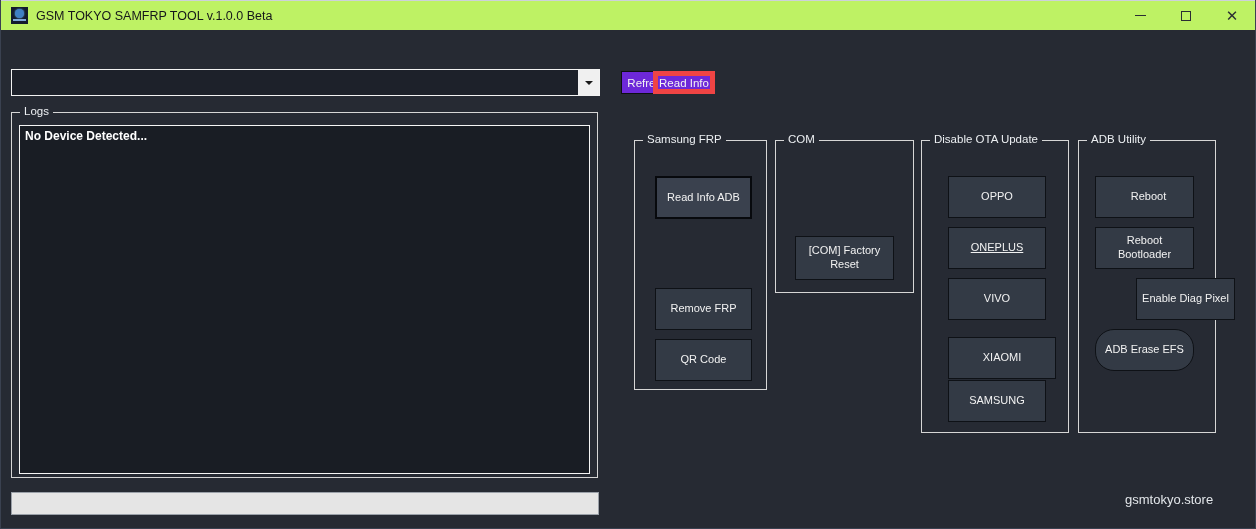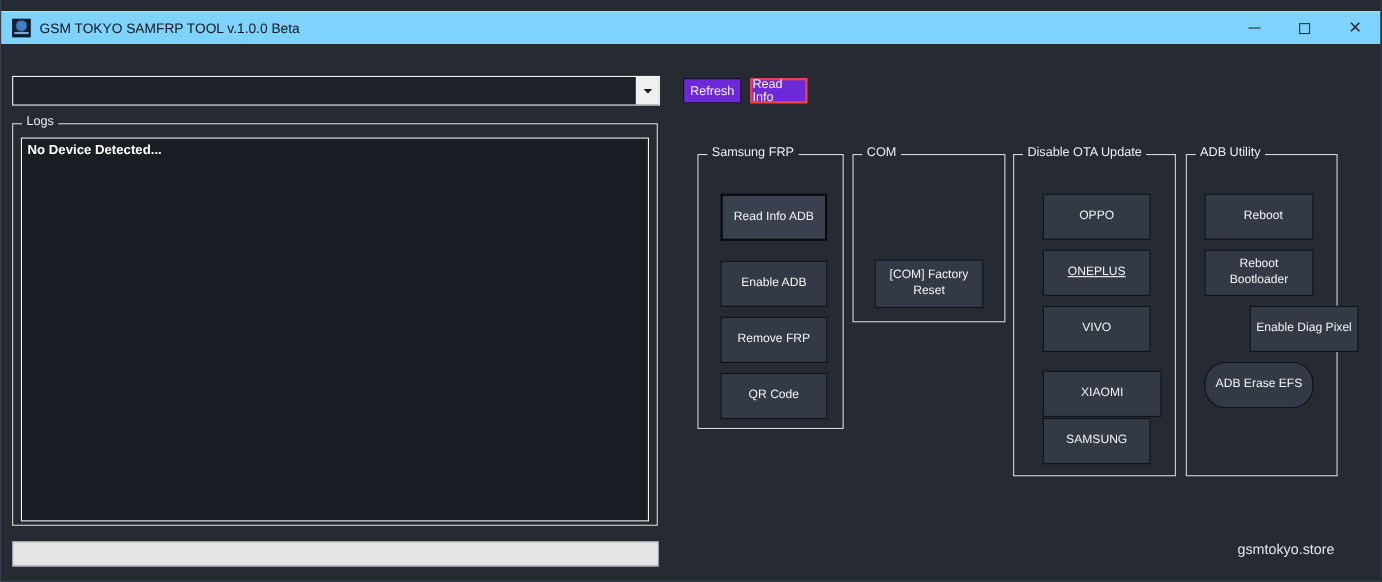--- a/index.html
+++ b/index.html
@@ -1,42 +1,42 @@
 <!DOCTYPE html>
 <html><head>
 <meta charset="utf-8">
 <style>
   html,body{margin:0;padding:0;background:#1a1d24;font-family:"Liberation Sans",sans-serif;}
   .window{position:relative;width:1256px;height:529px;background:#262a33;overflow:hidden;
           border-left:1px solid #3a4150;border-right:1px solid #3a4150;border-bottom:1px solid #3a4150;
           box-sizing:border-box;}
   
-  .titlebar{position:absolute;left:0;top:0;width:100%;height:30px;background:#7dd3fc;
-            border-top:1px solid #cdd1da;display:flex;align-items:center;box-sizing:border-box;margin-top:10px;}
+  .titlebar{position:absolute;left:0;top:0;width:100%;height:30px;background:#bef264;
+            border-top:1px solid #cdd1da;display:flex;align-items:center;box-sizing:border-box;}
   .tb-icon{width:17px;height:17px;margin-left:10px;background:#121a2e;position:relative;flex:0 0 auto;}
   .tb-icon .glow{position:absolute;left:4px;top:2px;width:9px;height:9px;border-radius:50%;
                  background:#3f7fc4;box-shadow:0 0 2px #6db2ef;}
   .tb-icon .bar{position:absolute;left:2px;bottom:3px;width:13px;height:2px;background:#7fa8d9;}
   .tb-title{margin-left:8px;font-size:12.5px;color:#15171a;white-space:nowrap;}
   .tb-controls{margin-left:auto;display:flex;height:100%;}
   .tb-btn{width:46px;height:100%;display:flex;align-items:center;justify-content:center;color:#2b2e33;}
   .ic-min{width:11px;height:1px;background:#2b2e33;display:block;}
   .ic-max{width:10px;height:10px;border:1px solid #2b2e33;display:block;box-sizing:border-box;}
   .ic-close{font-size:15px;line-height:1;}
   
   .combo{position:absolute;left:10px;top:69px;width:589px;height:27px;background:#1d212a;
          border:1px solid #f2f2f2;box-sizing:border-box;display:flex;}
   .combo-field{flex:1;color:#e8e8e8;font-size:12px;padding:4px 6px;overflow:hidden;}
   .combo-btn{width:21px;height:100%;background:#f0f0f0;display:flex;align-items:center;justify-content:center;}
   .combo-arrow{width:0;height:0;border-left:4px solid transparent;border-right:4px solid transparent;
                border-top:4px solid #1a1a1a;}
   .top-btn{position:absolute;height:23px;background:#6d28d9;color:#f2f2f2;font-size:11.5px;
            display:flex;align-items:center;justify-content:center;box-sizing:border-box;cursor:default;}
   .btn-refresh{left:620px;top:71px;width:53px;border:1px solid #0d0f14;}
-  .btn-readinfo{left:681px;top:71px;width:52px;border:2px solid #ef4444;}
+  .btn-readinfo{left:652px;top:71px;width:62px;border:5px solid #ef4444;}
   
   .groupbox{position:absolute;border:1px solid #d6d6d6;box-sizing:border-box;}
   .gb-title{position:absolute;top:-8px;left:8px;background:#262a33;padding:0 4px;
             font-size:11.5px;color:#eceff2;white-space:nowrap;}
   
   .logbox{position:absolute;left:7px;top:12px;width:571px;height:349px;background:#191d24;
           border:1px solid #f5f5f5;box-sizing:border-box;}
   .log-text{color:#ffffff;font-size:12px;font-weight:bold;padding:3px 5px;}
   
   .progress{position:absolute;left:10px;top:492px;width:588px;height:23px;background:#e5e5e5;
@@ -91,21 +91,20 @@
     </div>
   </div>
 
   <div class="progress">
     <div class="progress-fill" style="width: 0%;"></div>
   </div>
 
   <div class="groupbox" style="left:633px;top:140px;width:133px;height:250px;">
     <span class="gb-title">Samsung FRP</span>
     <div class="panel-btn default" style="left:20px;top:35px;width:97px;height:43px;">Read Info ADB</div>
-    <div class="panel-btn" style="left:20px;top:96px;width:97px;height:42px;">Enable ADB</div>
     <div class="panel-btn" style="left:20px;top:147px;width:97px;height:42px;">Remove FRP</div>
     <div class="panel-btn" style="left:20px;top:198px;width:97px;height:42px;">QR Code</div>
   </div>
 
   <div class="groupbox" style="left:774px;top:140px;width:139px;height:153px;">
     <span class="gb-title">COM</span>
     <div class="panel-btn" style="left:19px;top:95px;width:99px;height:44px;">[COM] Factory Reset</div>
   </div>
 
   <div class="groupbox" style="left:920px;top:140px;width:148px;height:293px;">

